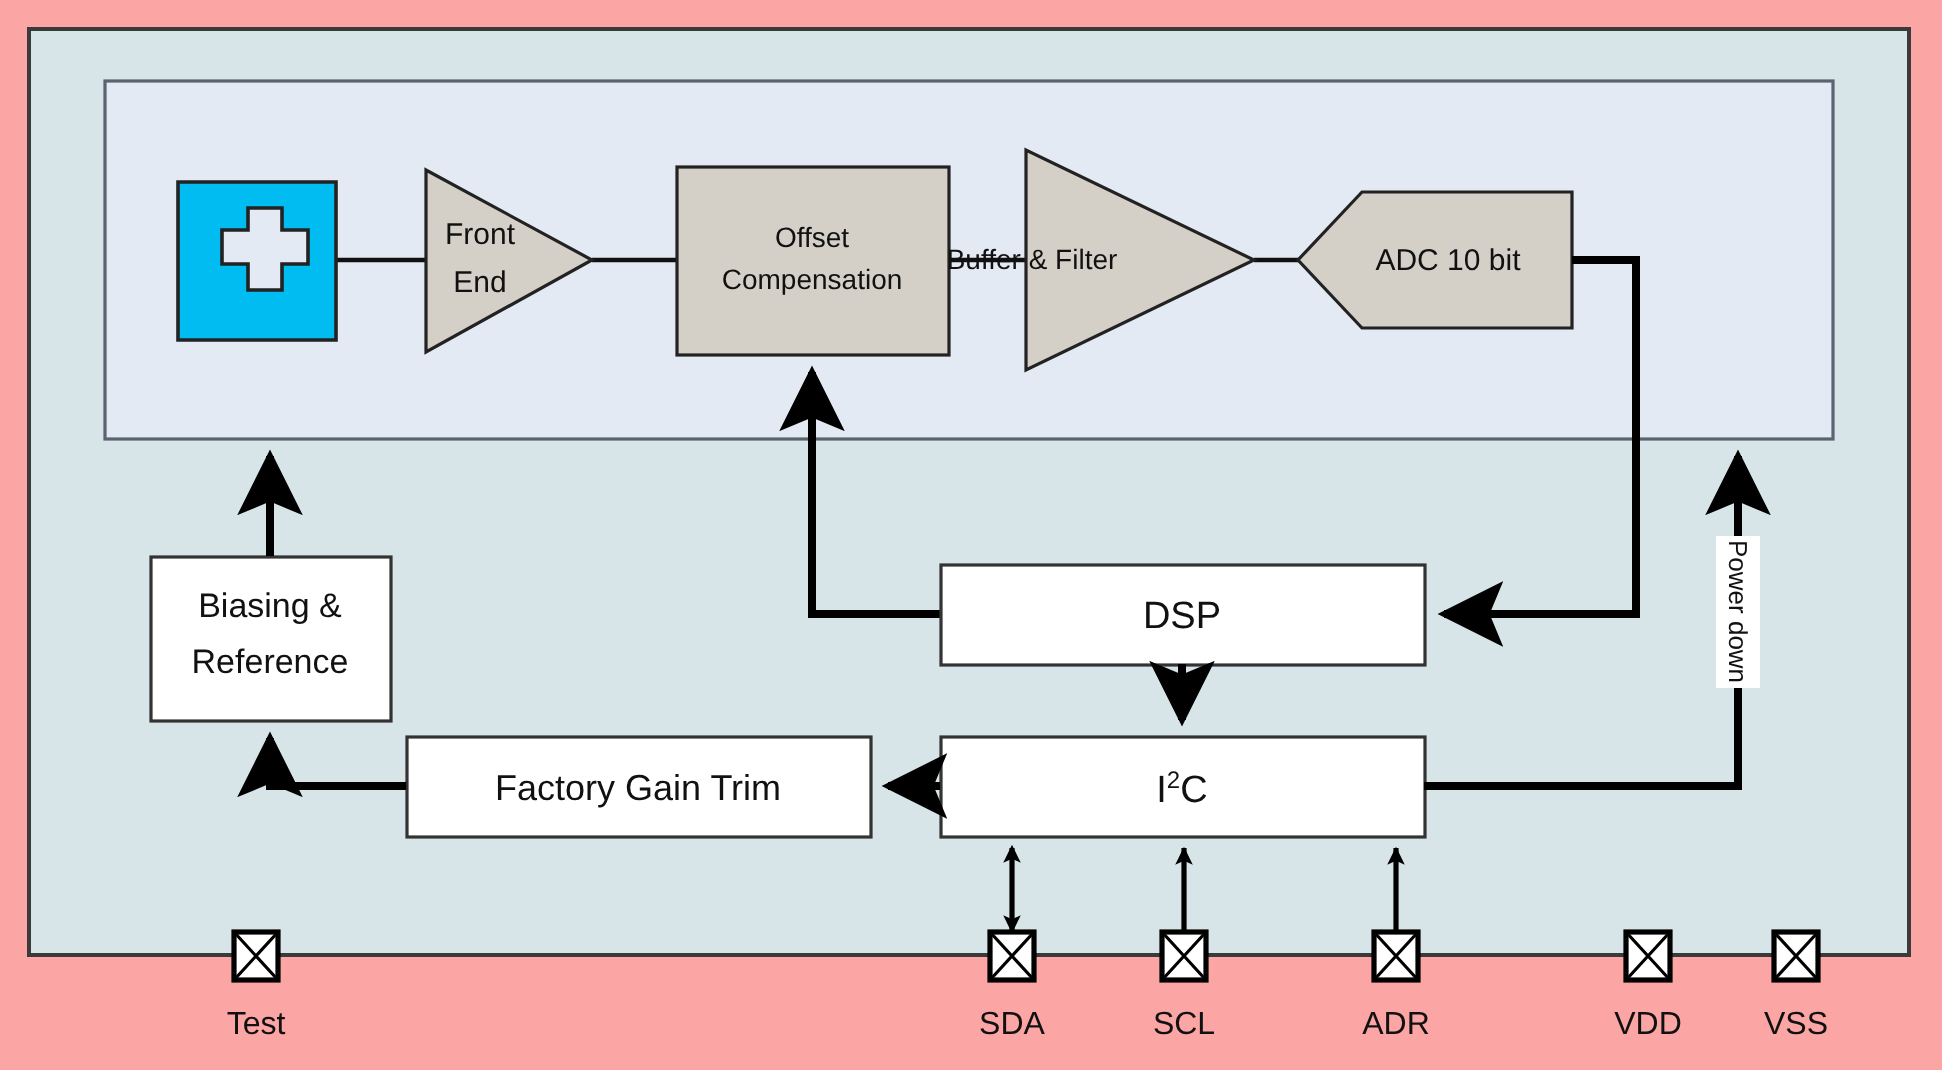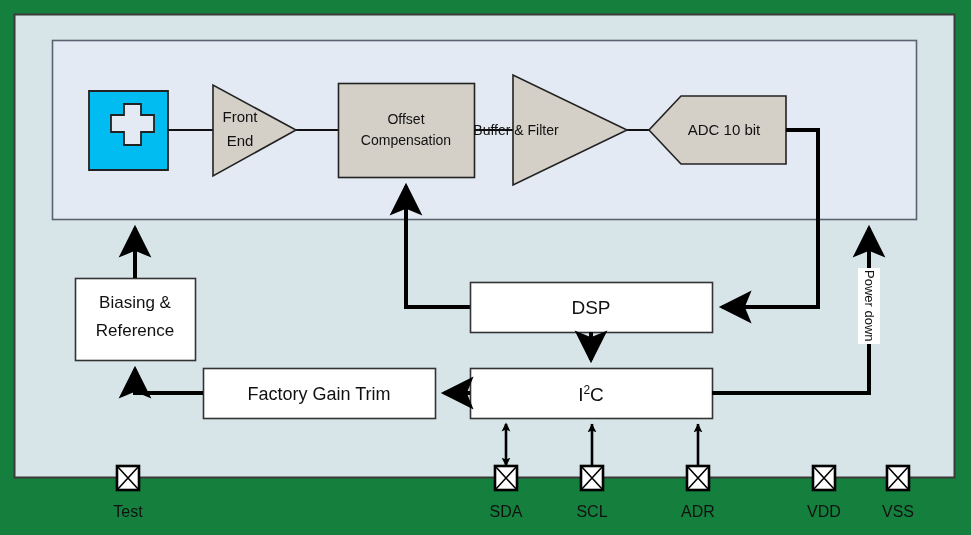--- a/index.html
+++ b/index.html
@@ -1,17 +1,17 @@
 <!DOCTYPE html>
 <html><head>
 <meta charset="utf-8">
 <style>
   html,body{margin:0;padding:0;background:#ffffff;}
   body{width:971px;height:535px;font-family:"Liberation Sans",sans-serif;}
-  #stage{position:relative;width:971px;height:535px;overflow:hidden;background:#15803d;}
+  #stage{position:relative;width:971px;height:535px;overflow:hidden;background:#fca5a5;}
   svg{position:absolute;left:0;top:0;}
   .blk-label{font-family:"Liberation Sans",sans-serif;fill:#111111;text-anchor:middle;dominant-baseline:middle;}
   .pad-label{font-family:"Liberation Sans",sans-serif;fill:#111111;text-anchor:middle;font-size:16px;}
 </style>
 </head>
 <body>
 
 <div id="stage">
 
   <svg width="971" height="535" viewBox="0 0 971 535">

